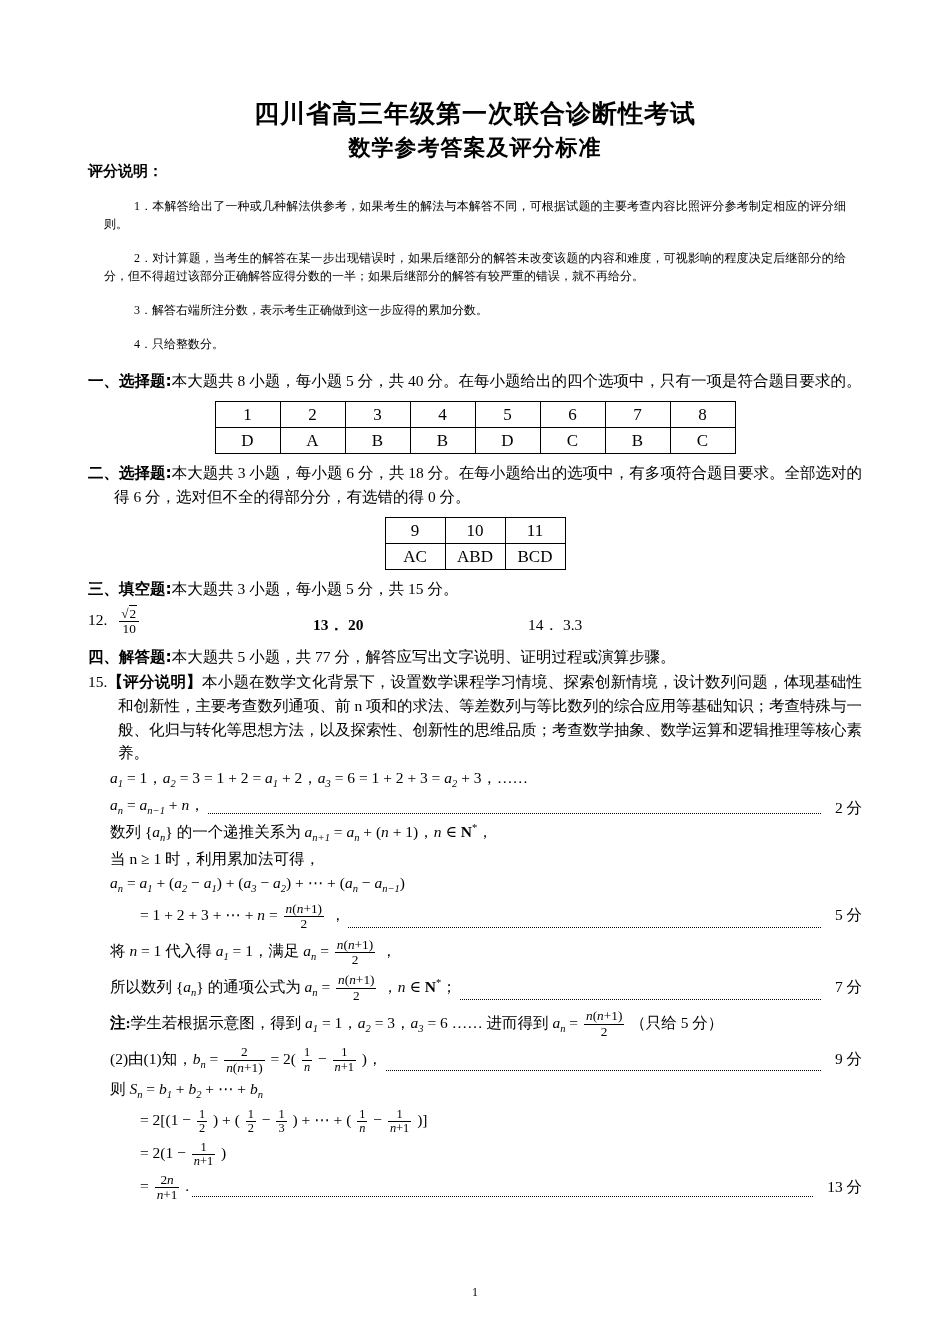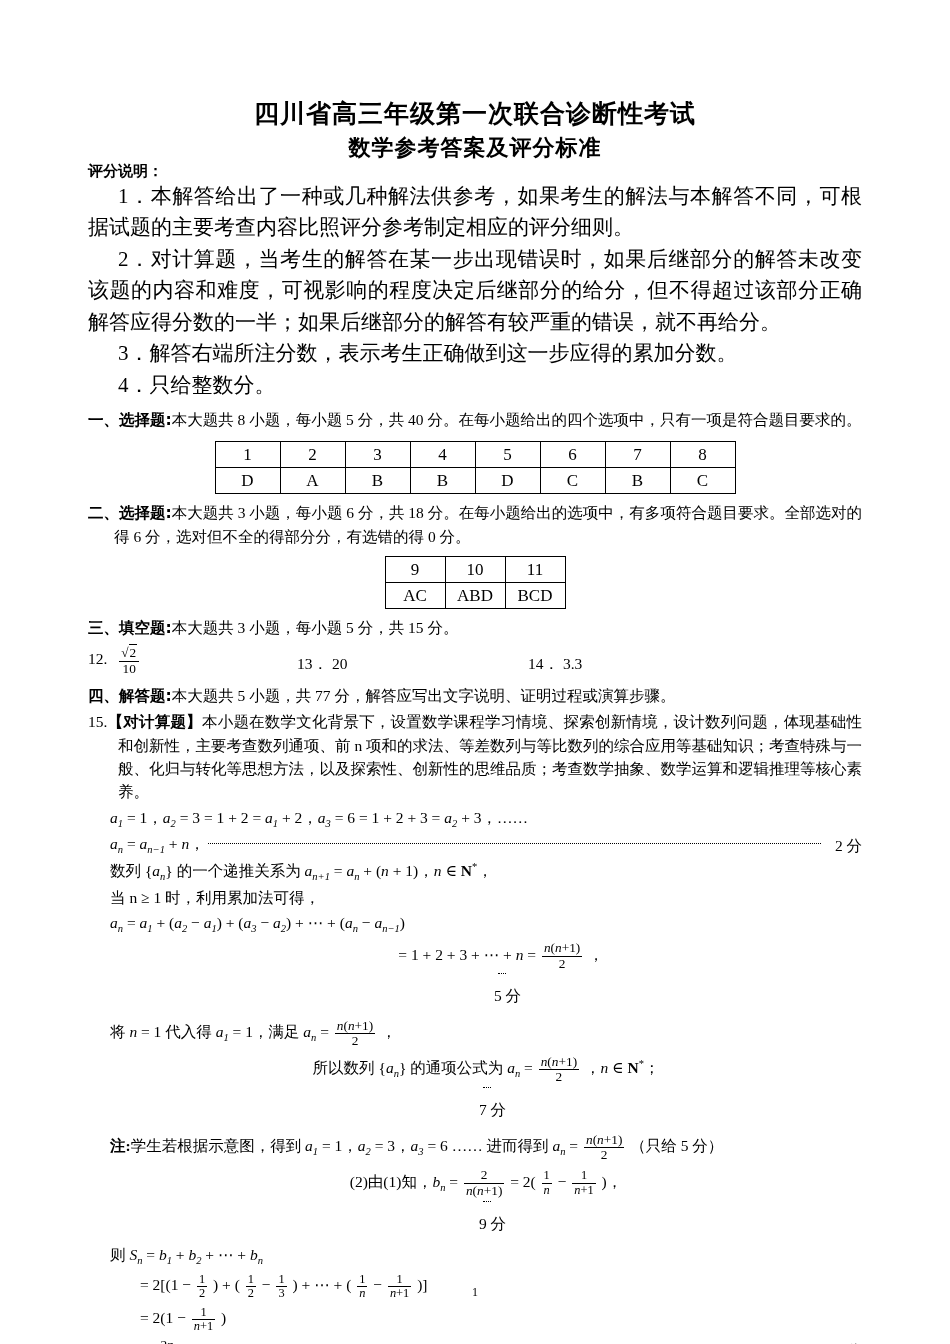--- a/index.html
+++ b/index.html
@@ -34,23 +34,23 @@
     margin-top:5px;
     line-height:1.25;
   }
   
   .lead{
     font-family:"DejaVu Sans","Liberation Sans",sans-serif;
     font-weight:bold;
     font-size:15px;
   }
   p.tx{
-    font-size:21px;
+    font-size:12px;
     line-height:1.50;
-    margin:0;
+    margin:16px;
     text-align:justify;
     text-justify:inter-character;
   }
   p.ind{ text-indent:30px; }
   .sec{
     font-size:15.5px;
     line-height:1.50;
     margin:7px 0 0 0;
     text-align:justify;
     text-justify:inter-character;
@@ -78,21 +78,21 @@
   table.ans.t1 td{ width:62px; }
   table.ans.t2 td{ width:57px; }
   
   .blankrow{
     position:relative;
     height:42px;
     font-size:15.5px;
     margin-top:2px;
   }
   .b12{ position:absolute; left:0;   top:4px; }
-  .b13{ position:absolute; left:209px; top:10px; }
+  .b13{ position:absolute; left:225px; top:10px;font-weight:bold; }
   .b14{ position:absolute; left:440px; top:10px; }
   
   .math{
     font-family:"Liberation Serif","DejaVu Serif",serif;
     font-size:15.5px;
     line-height:1.5;
   }
   i,.it{ font-style:italic; }
   sub{ font-size:.68em; font-style:italic; }
   sup{ font-size:.68em; }
@@ -109,41 +109,41 @@
   .fr .de{ display:block; font-size:.86em; border-top:1.1px solid #000; padding:0 2px; }
   .fr.sm{ vertical-align:-0.45em; }
   .fr.sm .nu,.fr.sm .de{ font-size:.80em; }
   
   .rad{ display:inline-block; }
   .rad .rsym{ font-size:1em; }
   .rad .rbody{ border-top:1.1px solid #000; padding:0 1px; }
   
   .sline{
     display:flex;
-    align-items:center;
+    align-items:flex-end;
     font-size:15.5px;
     line-height:1.5;
     margin:1px 0;
   }
   .sline .body{ flex:0 0 auto; white-space:nowrap; }
   .sline .dots{
     flex:1 1 auto;
     border-bottom:1.6px dotted #000;
     margin:0 1px 5px 3px;
     min-width:8px;
     height:1px;
   }
   .sline .score{ flex:0 0 auto; white-space:nowrap; padding-left:1px;margin-left:12px; }
   .plain{
     font-size:15.5px; line-height:1.5; margin:1px 0; white-space:nowrap;
   }
   .solblock{ margin-top:2px; }
   .solblock .plain,.solblock .sline{ padding-left:22px; }
   .eqindent{ padding-left:52px !important; }
-  .tall{ line-height:2.25;flex-direction:column; }
+  .tall{ line-height:2.25; }
   .tall2{ line-height:2.05; }
   .footer{
     position:absolute;
     left:0; right:0; top:1285px;
     text-align:center;
     font-size:12px;
   }
 </style>
 </head>
 <body>
@@ -231,21 +231,21 @@
       <span>14．</span>
       <span>3.3</span>
     </span>
   </div>
 
   <div class="sec" style="margin-top:0">
     <b>四、解答题:</b><span>本大题共 5 小题，共 77 分，解答应写出文字说明、证明过程或演算步骤。</span>
   </div>
 
   <div class="sec hang2" style="margin-top:1px">
-    <span>15.</span><b>【对计算题】</b><span>本小题在数学文化背景下，设置数学课程学习情境、探索创新情境，设计数列问题，体现基础性和创新性，主要考查数列通项、前 n 项和的求法、等差数列与等比数列的综合应用等基础知识；考查特殊与一般、化归与转化等思想方法，以及探索性、创新性的思维品质；考查数学抽象、数学运算和逻辑推理等核心素养。</span>
+    <span>15.</span><b>【评分说明】</b><span>本小题在数学文化背景下，设置数学课程学习情境、探索创新情境，设计数列问题，体现基础性和创新性，主要考查数列通项、前 n 项和的求法、等差数列与等比数列的综合应用等基础知识；考查特殊与一般、化归与转化等思想方法，以及探索性、创新性的思维品质；考查数学抽象、数学运算和逻辑推理等核心素养。</span>
   </div>
 
   <div class="math solblock">
 
 
     <div class="plain">
       <i>a</i><sub>1</sub> = 1，<i>a</i><sub>2</sub> = 3 = 1 + 2 = <i>a</i><sub>1</sub> + 2，<i>a</i><sub>3</sub> = 6 = 1 + 2 + 3 = <i>a</i><sub>2</sub> + 3，……
     </div>
 
     <div class="sline">

